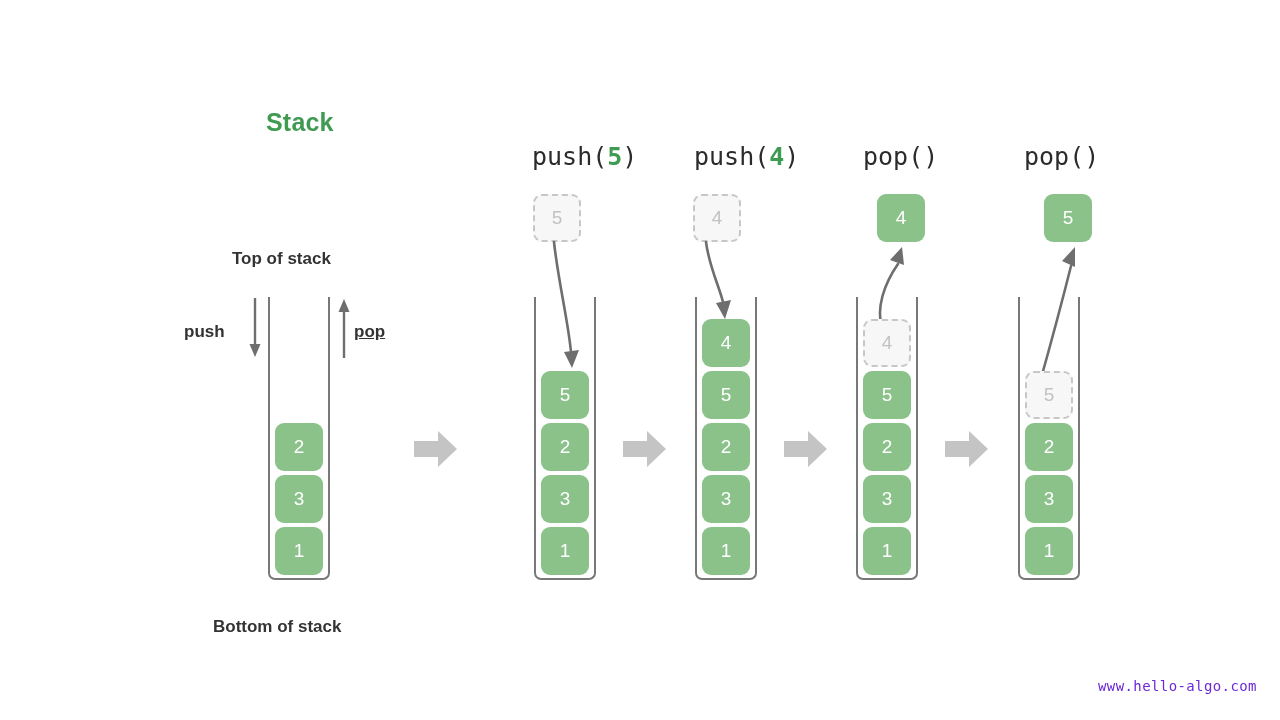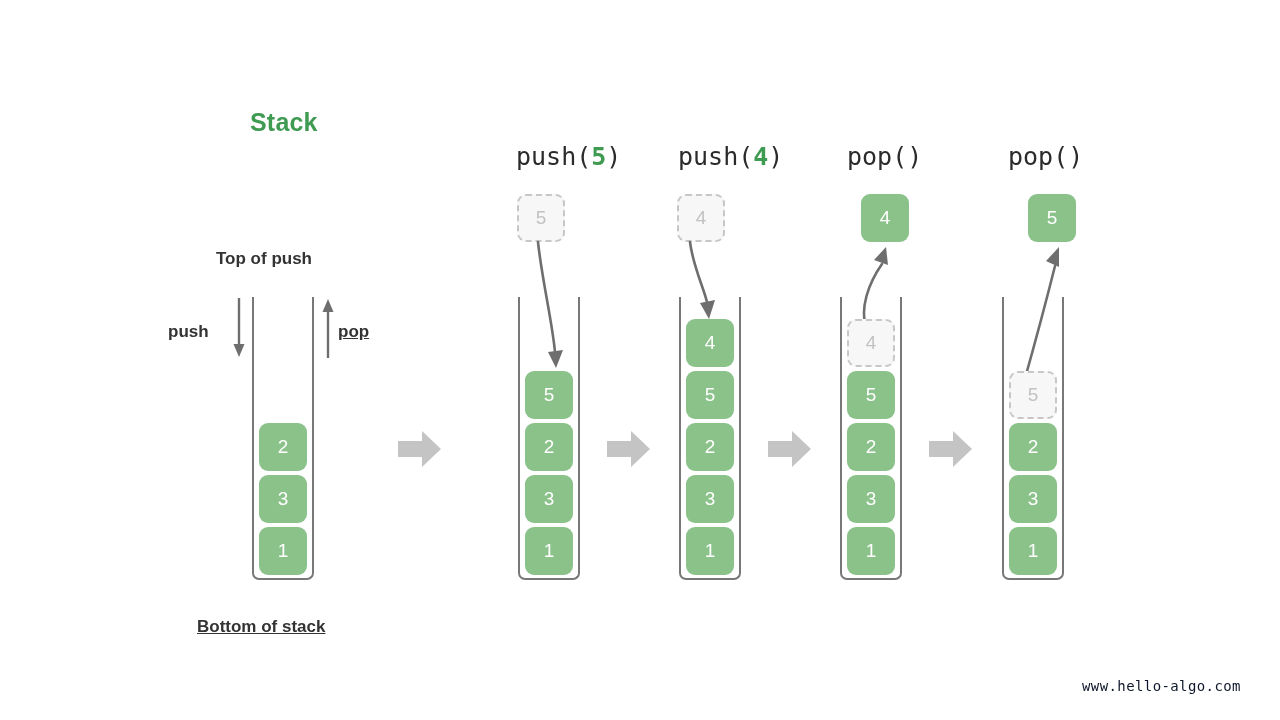--- a/index.html
+++ b/index.html
@@ -12,21 +12,21 @@
     width: 1280px;
     height: 720px;
     position: relative;
     overflow: hidden;
     font-family: "Liberation Sans", sans-serif;
     -webkit-font-smoothing: antialiased;
   }
 
   #canvas {
     position: absolute;
-    left: 0; top: 0;
+    left: 16px; top: 0;
     width: 1140px;
     height: 720px;
     padding-left: 33px;
   }
 
   
   .abs { position: absolute; }
 
   
   .stack-title {
@@ -39,21 +39,21 @@
   }
 
   
   .lbl-bold {
     font-size: 17px;
     font-weight: bold;
     color: #333333;
     white-space: nowrap;
   }
   .lbl-top    { left: 216px; top: 249px; }
-  .lbl-bottom { left: 197px; top: 617px; text-decoration: underline; }
+  .lbl-bottom { left: 197px; top: 617px; }
   .lbl-push   { left: 168px; top: 322px; }
   .lbl-pop    { left: 338px; top: 322px; text-decoration: underline; }
 
   
   .op-label {
     font-family: "DejaVu Sans Mono", "Liberation Mono", monospace;
     font-size: 25px;
     color: #2b2b2b;
     white-space: nowrap;
     letter-spacing: 0px;
@@ -105,33 +105,33 @@
 
   
   .curve-arrow { position: absolute; }
 
   
   .watermark {
     left: 1082px;
     top: 678px;
     font-family: "DejaVu Sans Mono", "Liberation Mono", monospace;
     font-size: 14px;
-    color: #0f172a;
+    color: #6d28d9;
     letter-spacing: 0.4px;
     white-space: nowrap;
   }
 </style>
 </head>
 <body>
 
 <div id="canvas">
 
   <div class="abs stack-title">Stack</div>
 
-  <div class="abs lbl-bold lbl-top">Top of push</div>
+  <div class="abs lbl-bold lbl-top">Top of stack</div>
   <div class="abs lbl-bold lbl-bottom">Bottom of stack</div>
   <div class="abs lbl-bold lbl-push">push</div>
   <div class="abs lbl-bold lbl-pop">pop</div>
 
   <svg class="thin-arrow" style="left:228px; top:296px;" width="22" height="64" viewBox="0 0 22 64">
     <line x1="11" y1="2" x2="11" y2="52" stroke="#6e6e6e" stroke-width="2.4"></line>
     <polygon points="11,61 5.5,48 16.5,48" fill="#6e6e6e"></polygon>
   </svg>
 
   <svg class="thin-arrow" style="left:317px; top:296px;" width="22" height="64" viewBox="0 0 22 64">

